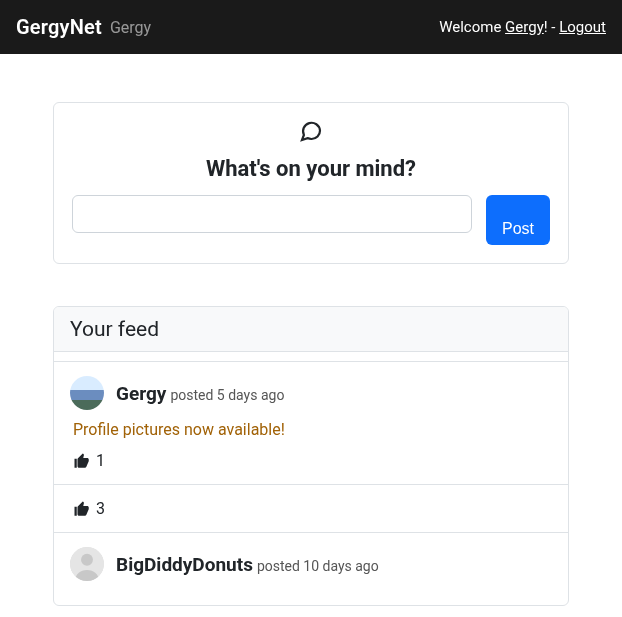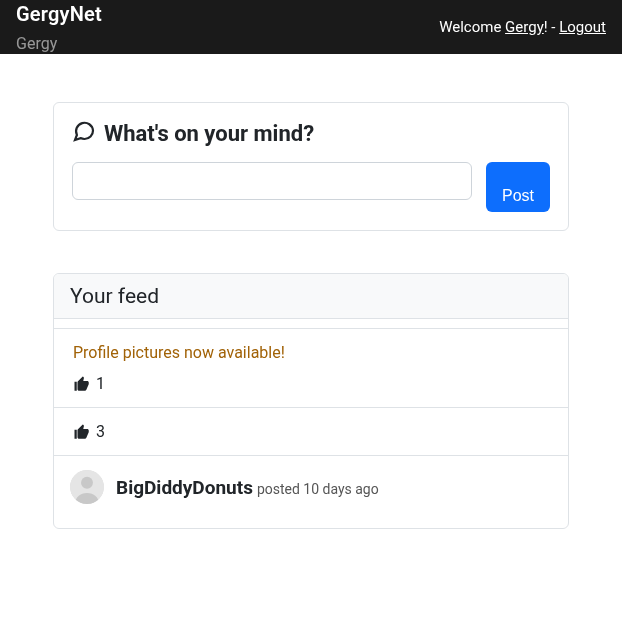--- a/index.html
+++ b/index.html
@@ -11,21 +11,21 @@
     }
     .navbar {
       background: #1a1a1a;
       color: #fff;
       padding: 0 16px;
       display: flex;
       align-items: center;
       justify-content: space-between;
       height: 54px;
     }
-    .navbar-left { display: flex; gap: 8px; flex-direction: column; }
+    .navbar-left { display: flex; align-items: center; gap: 8px; }
     .brand {
       font-weight: 600;
       font-size: 20px;
       color: #fff;
       letter-spacing: 0.2px;
     }
     .nav-link {
       color: rgba(255,255,255,0.55);
       font-size: 16px;
       text-decoration: none;
@@ -52,20 +52,21 @@
       margin-bottom: 42px;
     }
     .card-body { padding: 16px 18px 18px; }
     .compose-heading {
       font-size: 22px;
       font-weight: 700;
       display: flex;
       align-items: center;
       gap: 8px;
       margin-bottom: 14px;
+      flex-direction: column;
     }
     .compose-row { display: flex; gap: 14px; align-items: stretch; }
     .compose-input {
       flex: 1;
       border: 1px solid #ced4da;
       border-radius: 6px;
       padding: 8px 12px;
       font-size: 16px;
       height: 38px;
     }
@@ -172,20 +173,27 @@
         <button class="post-btn">Post</button>
       </div>
     </div>
   </div>
 
   <div class="feed-card">
     <div class="feed-header">Your feed</div>
     <div class="feed-gap"></div>
 
     <div class="feed-item">
+      <div class="feed-item-header">
+        <div class="avatar user-photo"></div>
+        <div>
+          <span class="feed-author">Gergy</span>
+          <span class="feed-meta">posted 5 days ago</span>
+        </div>
+      </div>
       <div class="feed-body">Profile pictures now available!</div>
       <div class="feed-likes">
         <span class="thumb-icon">
           <svg viewBox="0 0 24 24" fill="#212529">
               <path d="M2 21h3V9H2v12zm19-11c0-1.1-.9-2-2-2h-5.3l.8-3.8V3.8c0-.4-.2-.8-.4-1.1L13 2 6.6 8.4C6.2 8.8 6 9.3 6 9.8V19c0 1.1.9 2 2 2h8c.8 0 1.5-.5 1.8-1.2l3-7c.1-.3.2-.5.2-.8v-2z"></path>
             </svg>
         </span>
         <span>1</span>
       </div>
     </div>

